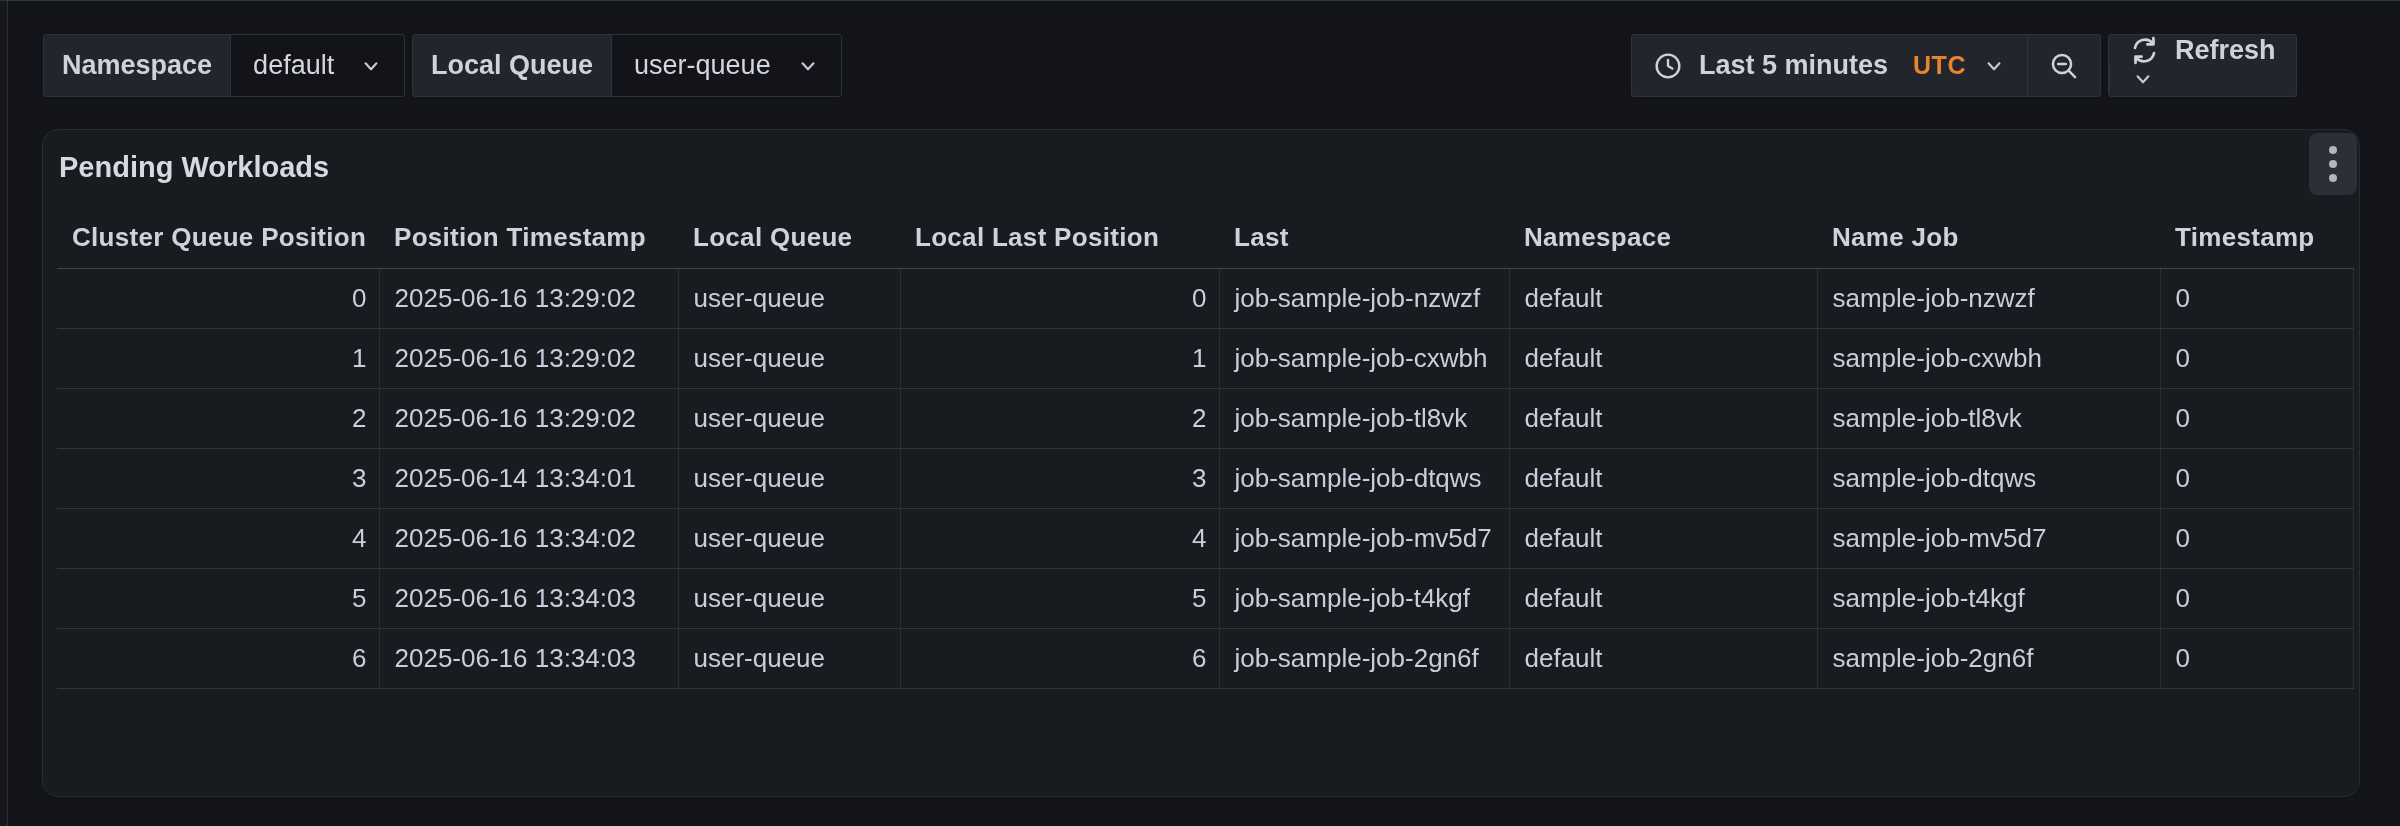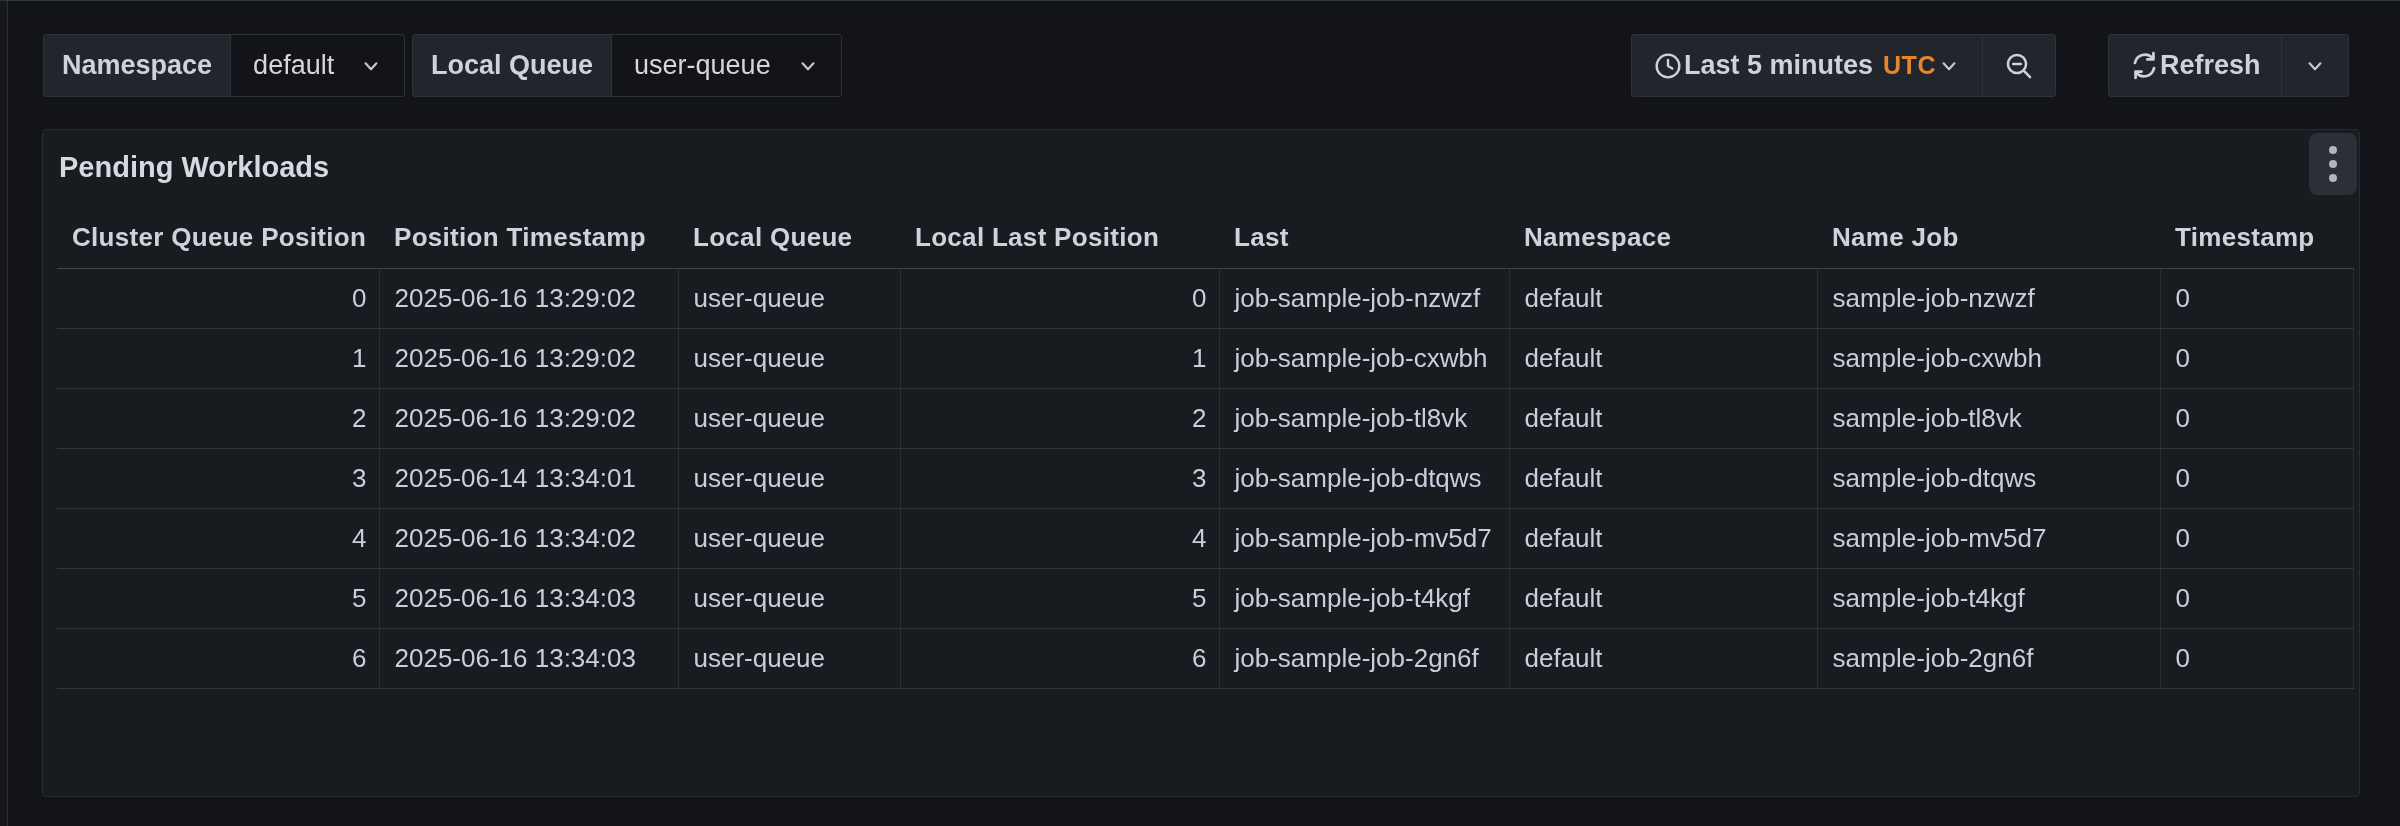--- a/index.html
+++ b/index.html
@@ -42,39 +42,39 @@
     cursor:pointer;
   }
 
   .btn-group {
     position:absolute; top:33px; height:63px;
     display:flex; align-items:stretch;
     border:1px solid #2f3237; border-radius:3px;
     background:#22252b;
   }
   .btn-group.time { left:1631px; }
-  .btn-group.refresh { left:2108px; }
+  .btn-group.refresh { left:2108px;flex-direction:column; }
   .tb-btn {
-    display:flex; align-items:center; 
+    display:flex; align-items:center; gap:15px;
     padding:0 20px;
     background:transparent; border:none;
     font-family:inherit; font-size:27px; font-weight:600; color:#d0d1da;
     cursor:pointer; white-space:nowrap;
   }
   .tb-btn.attached { border-left:1px solid #2f3237; }
   .utc-label { color:#e8842c; font-size:25px; font-weight:700; letter-spacing:0.5px;margin-left:10px; }
   .icon { display:block; flex:0 0 auto; }
 
   
   .panel {
     position:absolute; left:42px; top:128px;
     width:2318px; height:668px;
     background:#181b20;
     border:1px solid #282b31;
-    border-radius:4px;
+    border-radius:16px;
   }
   .panel-title {
     position:absolute; left:16px; top:0; height:74px;
     display:flex; align-items:center;
     font-size:29px; font-weight:600; color:#d8d9e0;
   }
   .kebab {
     position:absolute; right:2px; top:3px;
     width:48px; height:62px;
     background:#2c2f36; border:none; border-radius:8px;

